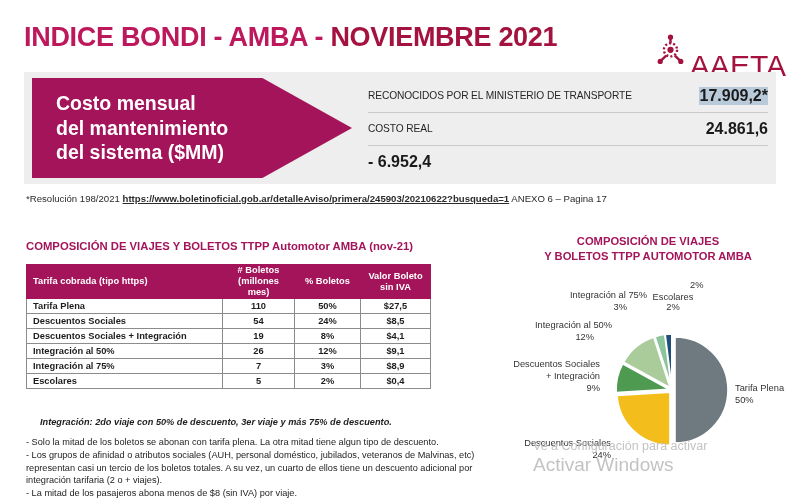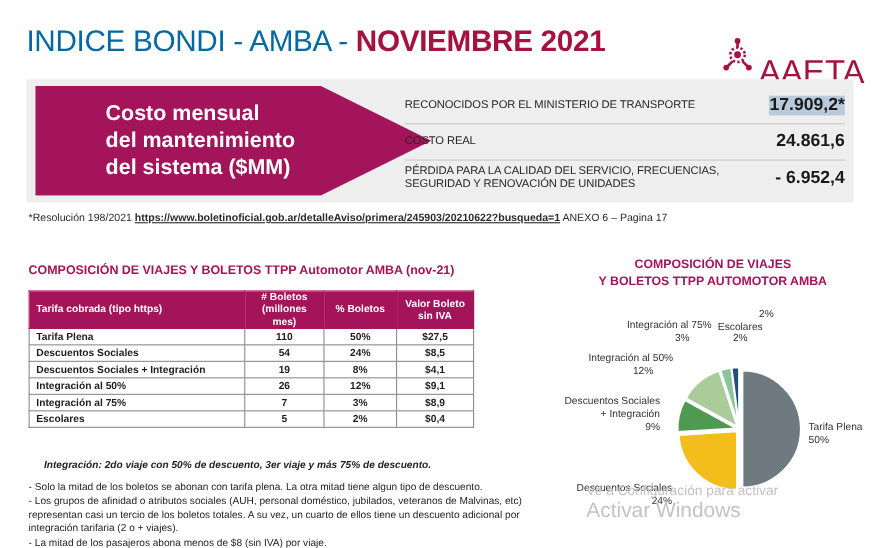--- a/index.html
+++ b/index.html
@@ -23,22 +23,22 @@
     width: 800px; height: 66px;
   }
   #main-title {
     position: absolute;
     left: 24px; top: 22px;
     font-size: 27px;
     letter-spacing: -0.3px;
     white-space: nowrap;
   }
   #main-title .t-light {
-    color: #0369a1;
-    font-weight: 400;
+    color: #be185d;
+    font-weight: 700;
   }
   #main-title .t-bold {
     color: #A4123F;
     font-weight: bold;
   }
   #logo-wrap {
     position: absolute;
     right: 14px; top: 19px;
     display: flex;
     align-items: center;
@@ -63,21 +63,20 @@
     background: #eeeeee;
   }
   #banner-arrow {
     position: absolute;
     left: 8px; top: 6px;
     width: 320px; height: 100px;
     background: #A4145A;
     clip-path: polygon(0 0, 72% 0, 100% 50%, 72% 100%, 0 100%);
     display: flex;
     align-items: center;
-    padding-left: 40px;
   }
   #banner-arrow-label {
     color: #ffffff;
     font-size: 19.5px;
     font-weight: bold;
     line-height: 1.27;
     padding-left: 24px;
     white-space: pre-line;
   }
   #kpi-list {
@@ -259,22 +258,20 @@
   <div id="kpi-list">
     <div class="kpi-row">
       <span class="kpi-label">RECONOCIDOS POR EL MINISTERIO DE TRANSPORTE</span>
       <span class="kpi-value highlighted">17.909,2*</span>
     </div>
     <div class="kpi-row">
       <span class="kpi-label">COSTO REAL</span>
       <span class="kpi-value">24.861,6</span>
     </div>
     <div class="kpi-row">
-      <span class="kpi-label">PÉRDIDA PARA LA CALIDAD DEL SERVICIO, FRECUENCIAS,
-SEGURIDAD Y RENOVACIÓN DE UNIDADES</span>
       <span class="kpi-value">- 6.952,4</span>
     </div>
   </div>
 </div>
 
 <div id="footnote"><span>*Resolución 198/2021 </span><span class="fn-link">https://www.boletinoficial.gob.ar/detalleAviso/primera/245903/20210622?busqueda=1</span><span> ANEXO 6 – Pagina 17</span></div>
 
 <div id="table-heading">COMPOSICIÓN DE VIAJES Y BOLETOS TTPP Automotor AMBA (nov-21)</div>
 
 <table id="tickets-table">

